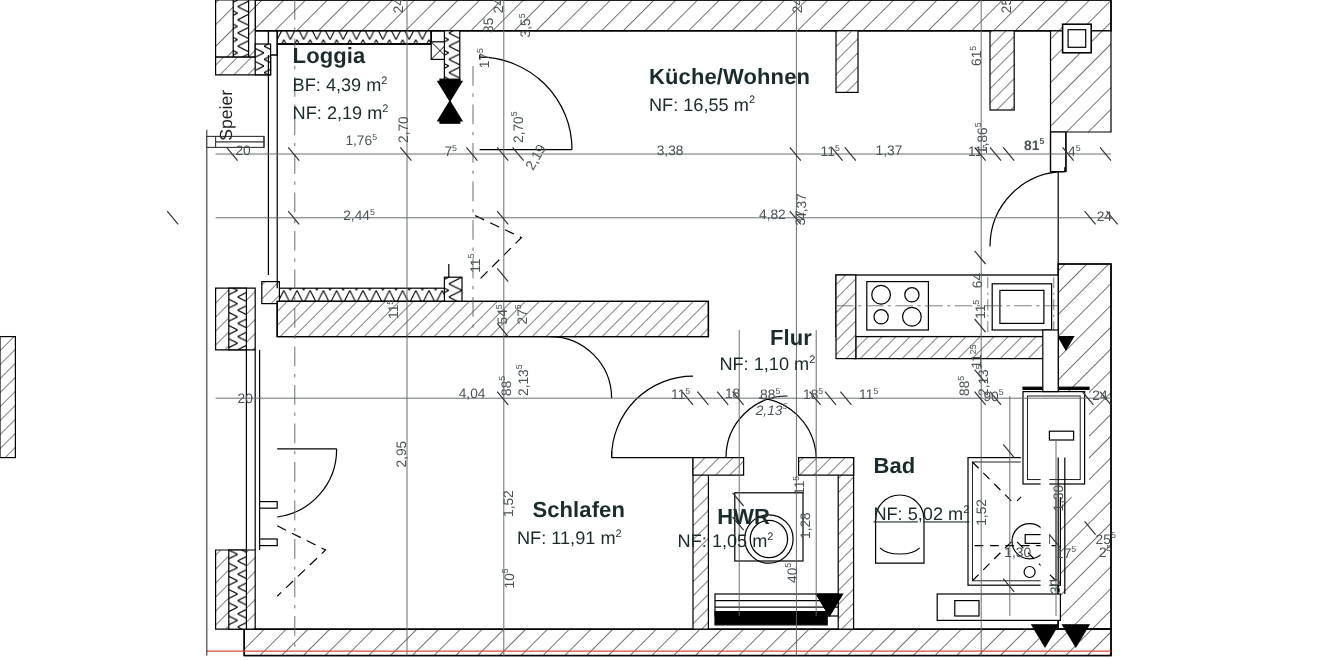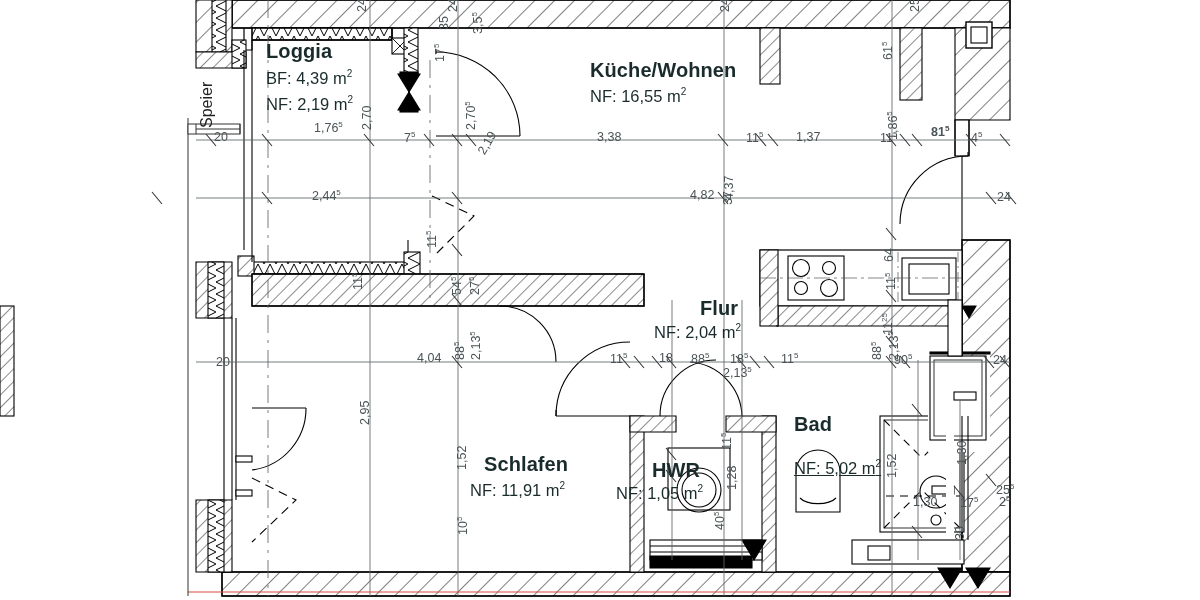--- a/index.html
+++ b/index.html
@@ -328,21 +328,21 @@
   <span>NF:  2,19 m</span><span class="sup">2</span>
 </div>
 
 <div class="roomlabel roomname" style="left:590px;top:59px;">Küche/Wohnen</div>
 <div class="roomlabel roomarea" style="left:590px;top:86px;">
   <span>NF:      16,55 m</span><span class="sup">2</span>
 </div>
 
 <div class="roomlabel roomname" style="left:654px;top:297px;margin-left:46px;">Flur</div>
 <div class="roomlabel roomarea" style="left:654px;top:322px;">
-  <span>NF: 2,04 m</span><span class="sup">2</span>
+  <span>NF: 1,10 m</span><span class="sup">2</span>
 </div>
 
 <div class="roomlabel roomname" style="left:794px;top:413px;">Bad</div>
 <div class="roomlabel roomarea" style="left:794px;top:458px;text-decoration:underline;">
   <span>NF: 5,02 m</span><span class="sup">2</span>
 </div>
 
 <div class="roomlabel roomname" style="left:484px;top:453px;">Schlafen</div>
 <div class="roomlabel roomarea" style="left:470px;top:480px;">
   <span>NF: 11,91 m</span><span class="sup">2</span>
@@ -380,21 +380,21 @@
       <div class="dim" style="left: 997px; top: 190px;"><span>24</span></div>
       <div class="dim v" style="left: 722px; top: 200px; transform: rotate(-90deg);"><span>4,37</span></div>
       <div class="dim" style="left: 417px; top: 351px;"><span>4,04</span></div>
       <div class="dim v" style="left: 452px; top: 360px; transform: rotate(-90deg);"><span>88</span><span class="sup">5</span></div>
       <div class="dim v" style="left: 468px; top: 360px; transform: rotate(-90deg);"><span>2,13</span><span class="sup">5</span></div>
       <div class="dim" style="left: 610px; top: 351px;"><span>11</span><span class="sup">5</span></div>
       <div class="dim" style="left: 659px; top: 351px;"><span>18</span></div>
       <div class="dim" style="left: 691px; top: 351px;"><span>88</span><span class="sup">5</span></div>
       <div class="dim" style="left: 730px; top: 351px;"><span>18</span><span class="sup">5</span></div>
       <div class="dim" style="left: 781px; top: 351px;"><span>11</span><span class="sup">5</span></div>
-      <div class="dim" style="left: 723px; top: 365px;"><span>2,13</span><span class="sup">5</span></div>
+      <div class="dim" style="left: 687px; top: 365px; font-style: italic;"><span>2,13</span><span class="sup">5</span></div>
       <div class="dim v" style="left: 869px; top: 360px; transform: rotate(-90deg);"><span>88</span><span class="sup">5</span></div>
       <div class="dim v" style="left: 886px; top: 360px; transform: rotate(-90deg);"><span>2,13</span><span class="sup">5</span></div>
       <div class="dim v" style="left: 880px; top: 335px; transform: rotate(-90deg);"><span>11</span><span class="sup">25</span></div>
       <div class="dim" style="left: 894px; top: 352px;"><span>90</span><span class="sup">5</span></div>
       <div class="dim" style="left: 993px; top: 353px;"><span>24</span></div>
       <div class="dim v" style="left: 350px; top: 290px; transform: rotate(-90deg);"><span>11</span><span class="sup">5</span></div>
       <div class="dim v" style="left: 449px; top: 295px; transform: rotate(-90deg);"><span>54</span><span class="sup">5</span></div>
       <div class="dim v" style="left: 467px; top: 295px; transform: rotate(-90deg);"><span>27</span><span class="sup">5</span></div>
       <div class="dim v" style="left: 424px; top: 248px; transform: rotate(-90deg);"><span>11</span><span class="sup">5</span></div>
       <div class="dim v" style="left: 358px; top: 425px; transform: rotate(-90deg);"><span>2,95</span></div>

